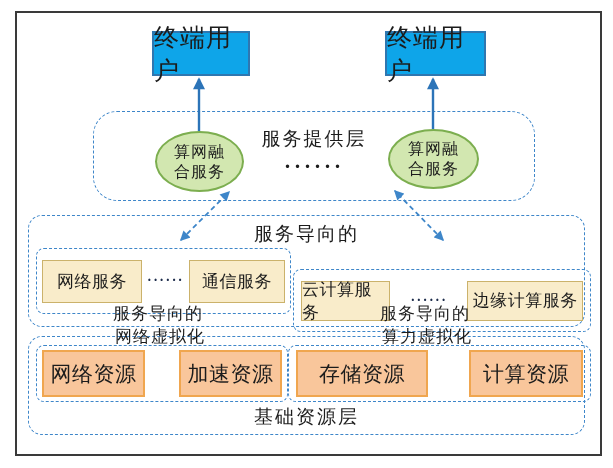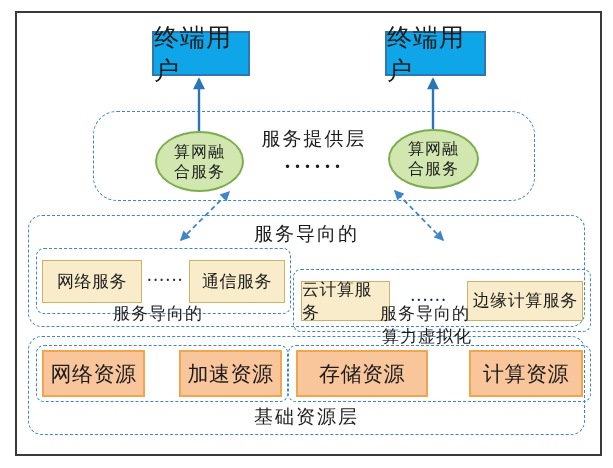--- a/index.html
+++ b/index.html
@@ -89,20 +89,21 @@
   </div>
 
   <div class="group" style="left:293px;top:269px;width:282px;height:61px;padding:0 7px;gap:20px;">
     <div class="svc-box" style="width:100px;height:38px;">云计算服务</div>
     <span class="small-dots">······</span>
     <div class="svc-box" style="width:130px;height:38px;">边缘计算服务</div>
   </div>
 
   <div class="caption" style="left:96px;top:302px;">服务导向的</div>
   <div class="caption" style="left:363px;top:302px;">服务导向的</div>
+  <div class="caption" style="left:98px;top:325px;">网络虚拟化</div>
   <div class="caption" style="left:365px;top:325px;">算力虚拟化</div>
 
   <div class="dash-box" style="left:28px;top:336px;width:555px;height:97px;border-radius:14px;">
     <div class="layer-title" style="top:67px;">基础资源层</div>
   </div>
 
   <div class="group" style="left:36px;top:345px;width:240px;height:55px;padding:0 5px;">
     <div class="res-box" style="width:99px;height:43px;">网络资源</div>
     <div class="res-box" style="width:99px;height:43px;">加速资源</div>
   </div>

